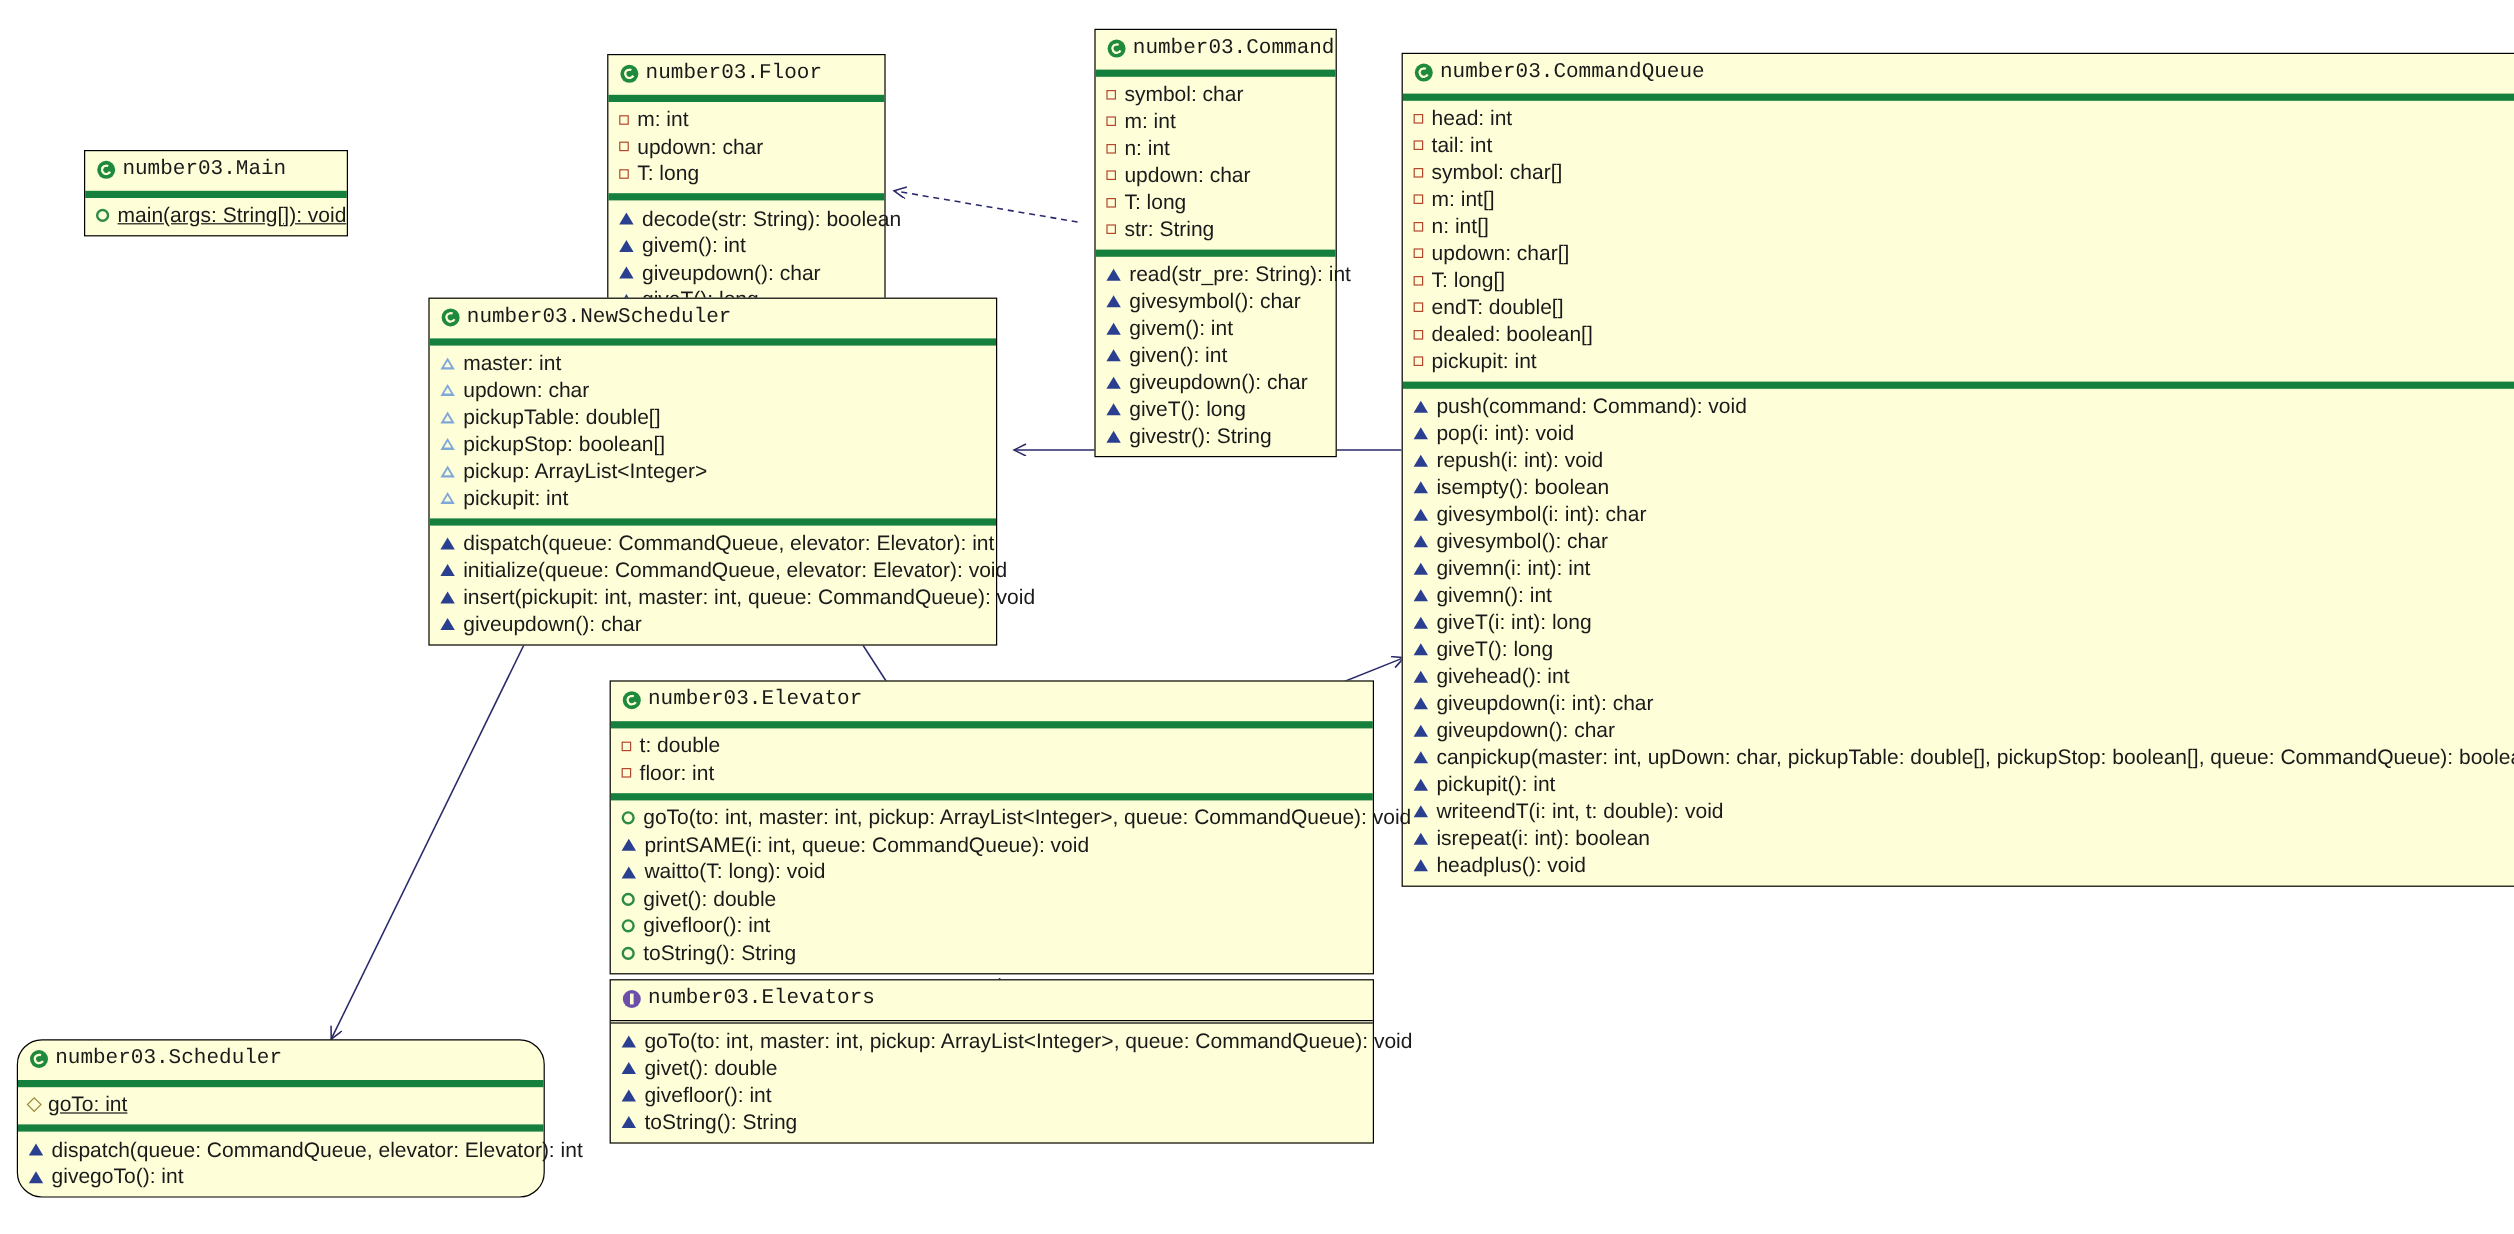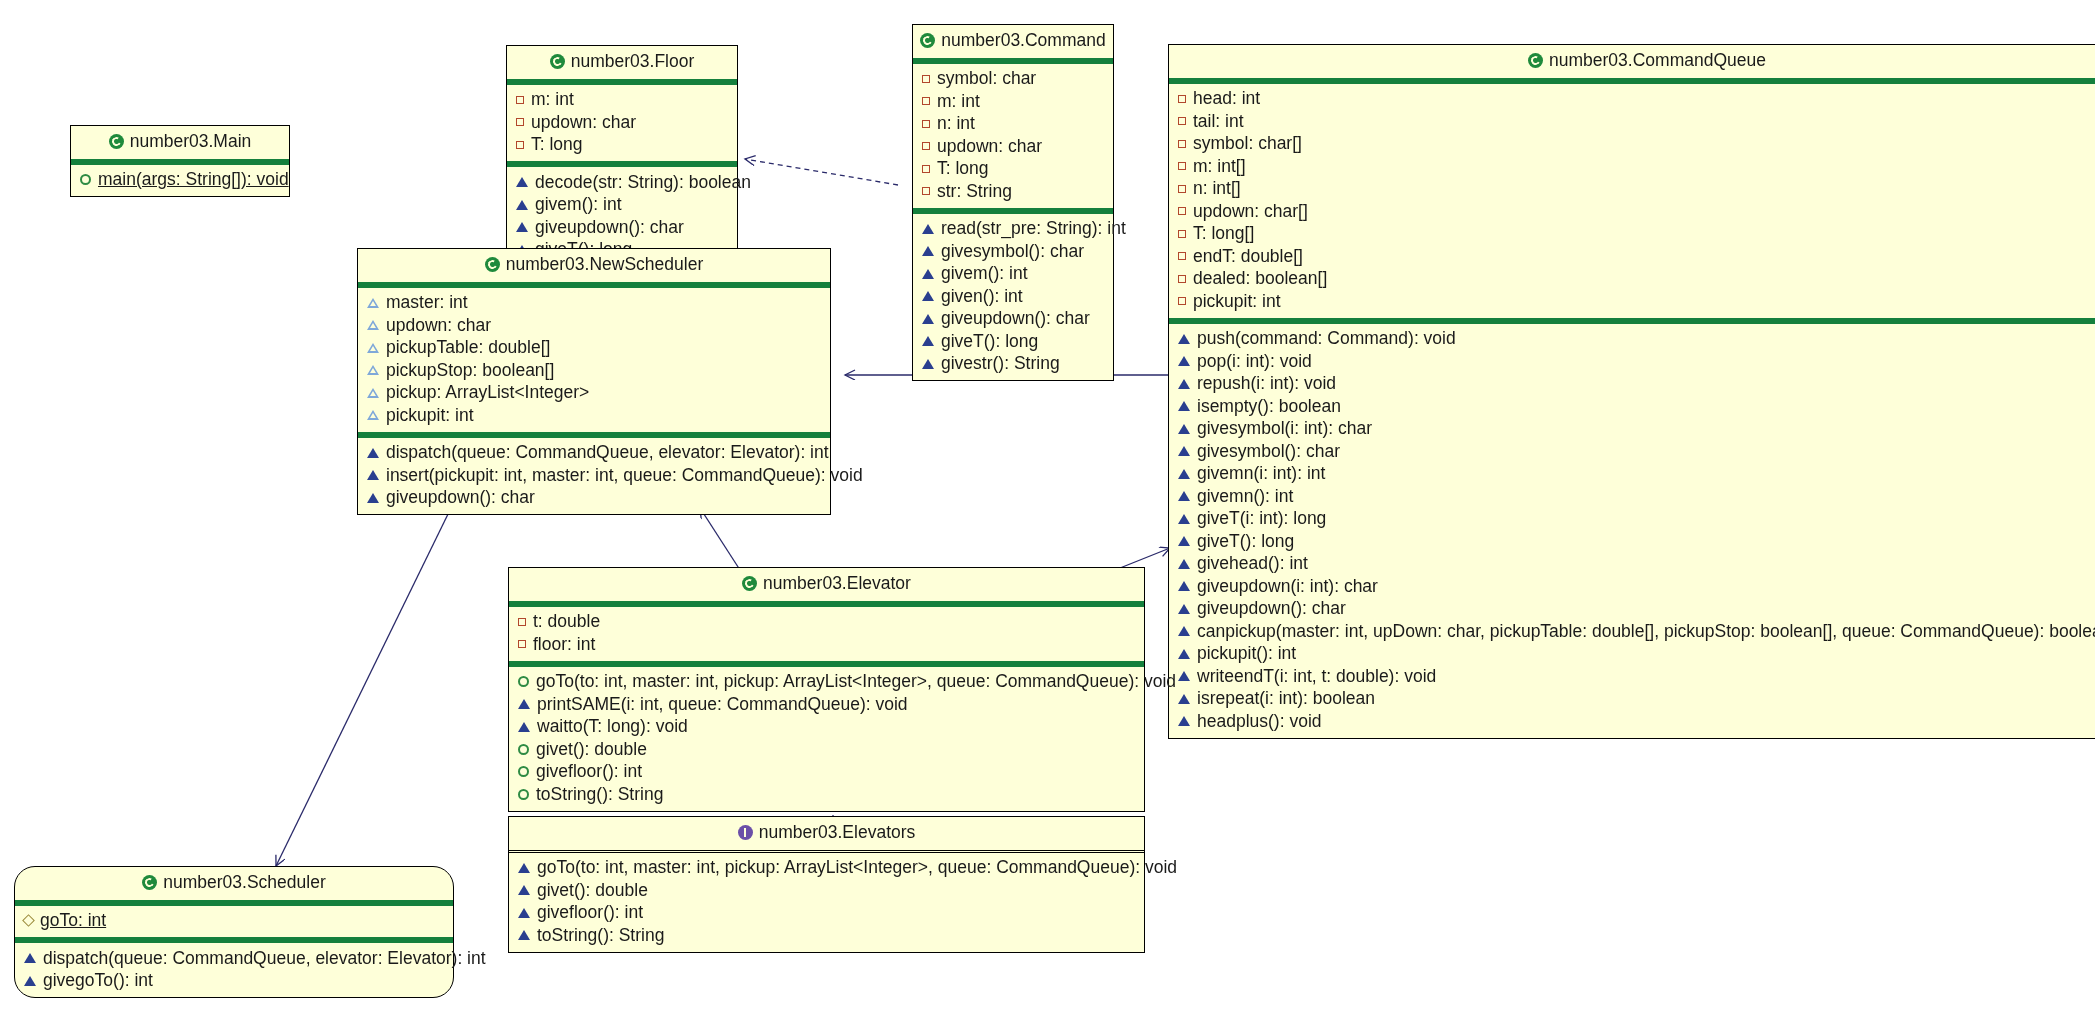--- a/index.html
+++ b/index.html
@@ -16,21 +16,21 @@
     background:#feffd9;
     border:1px solid #000000;
     box-sizing:border-box;
     font-size:17.5px;
     line-height:1.0;
   }
   .uml-header{
     text-align:center;
     padding:7px 10px 8px 10px;
     white-space:nowrap;
-    display:flex;align-items:center;justify-content:center;gap:6px;
+    display:flex;align-items:center;justify-content:flex-start;gap:6px;font-family:Liberation Mono, monospace;
   }
   .uml-compartment{
     border-top:6px solid #15803d;
     padding:4px 0 5px 0;
   }
   .uml-member{
     white-space:nowrap;
     padding:2.5px 6px 2.5px 9px;
     display:flex;align-items:center;gap:7px;
     overflow:visible;
@@ -388,20 +388,24 @@
           <span class="mtext">pickupit: int</span>
         </div>
     </div>
     <div class="uml-compartment">
       <div class="uml-member">
           <span class="ic ic-tri"></span>
           <span class="mtext">dispatch(queue: CommandQueue, elevator: Elevator): int</span>
         </div>
       <div class="uml-member">
           <span class="ic ic-tri"></span>
+          <span class="mtext">initialize(queue: CommandQueue, elevator: Elevator): void</span>
+        </div>
+      <div class="uml-member">
+          <span class="ic ic-tri"></span>
           <span class="mtext">insert(pickupit: int, master: int, queue: CommandQueue): void</span>
         </div>
       <div class="uml-member">
           <span class="ic ic-tri"></span>
           <span class="mtext">giveupdown(): char</span>
         </div>
     </div>
   </div>
 
   <div class="uml-class" style="left:508px;top:567px;width:637px;">

